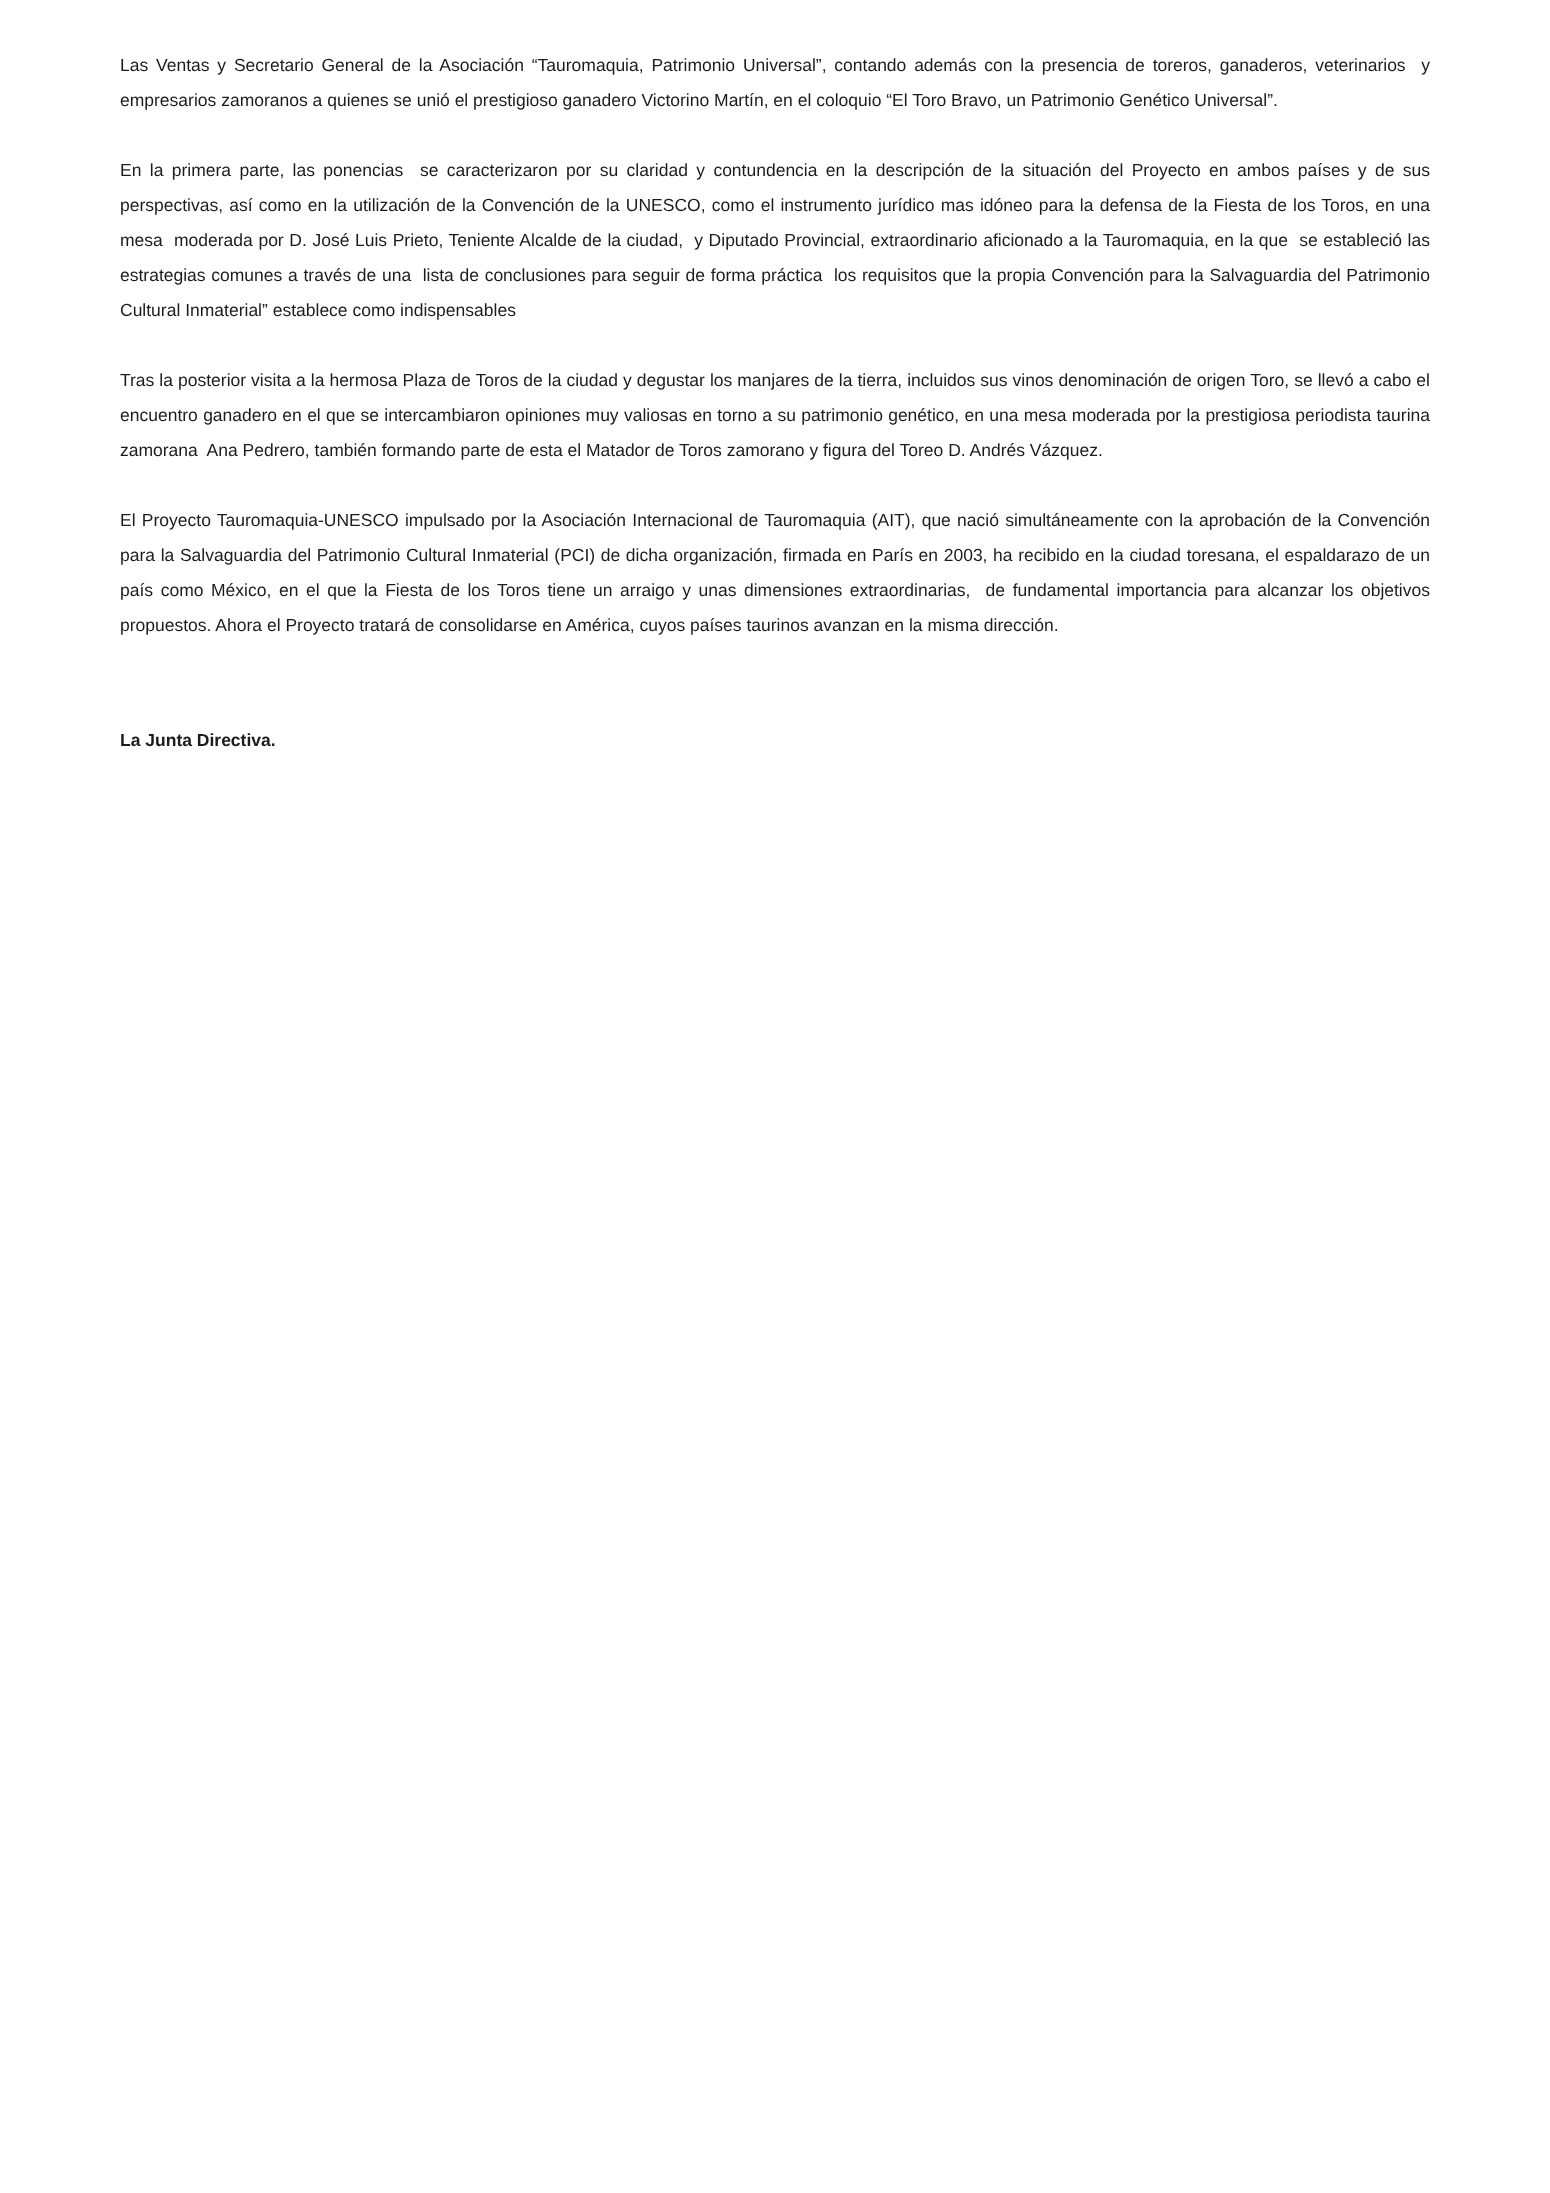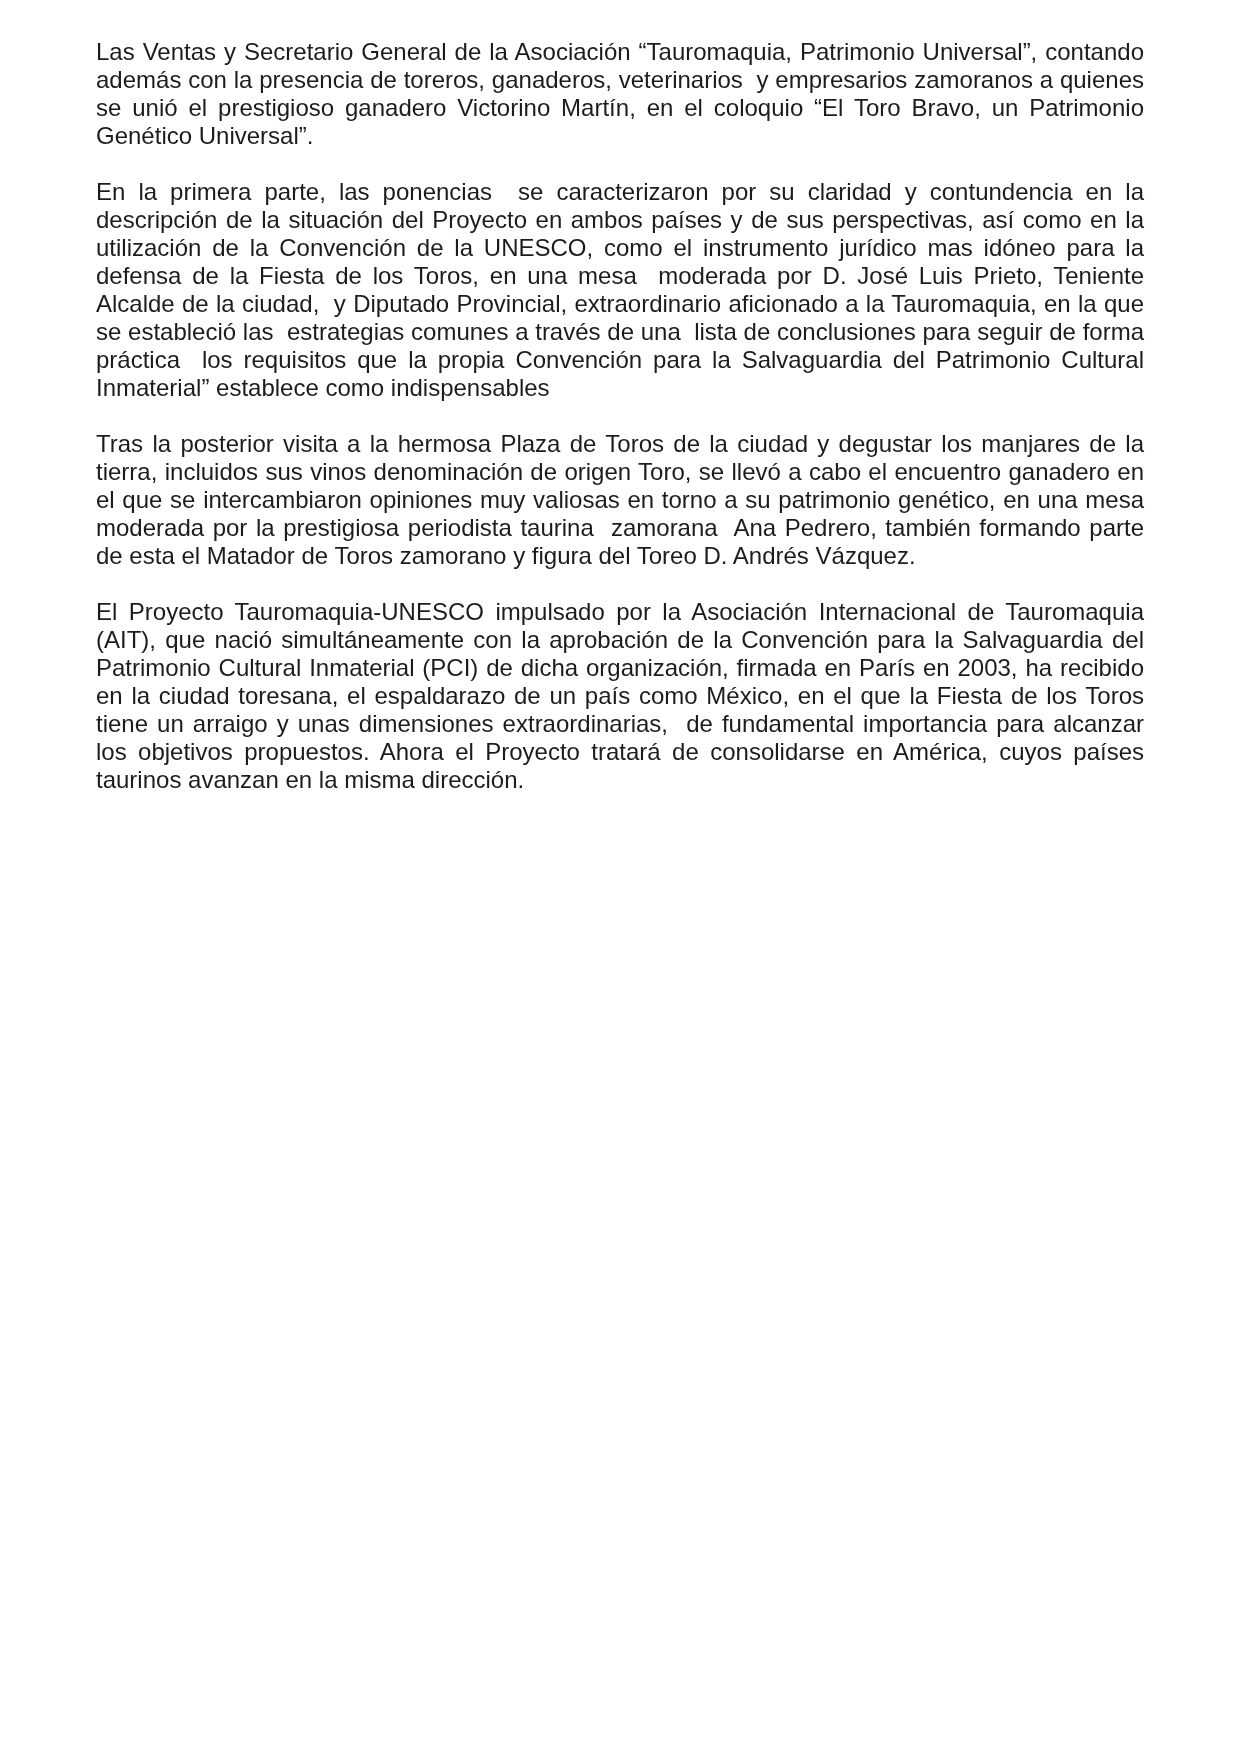--- a/index.html
+++ b/index.html
@@ -13,21 +13,21 @@
     height: 1754px;
     background: #ffffff;
     overflow: hidden;
   }
   .text-block {
     position: absolute;
     left: 96px;
     top: 38px;
     width: 1048px;
     font-family: "Liberation Sans", sans-serif;
-    font-size: 24px;
+    font-size: 14px;
     line-height: 28px;
     color: #1c1c1c;
     text-align: justify;
   }
   .para {
     margin: 0 0 28px 0;
     white-space: pre-wrap;
   }
   .signature {
     margin: 64px 0 0 0;
@@ -38,14 +38,15 @@
 </style>
 </head>
 <body>
 
 <div class="page">
   <div class="text-block">
     <p class="para">Las Ventas y Secretario General de la Asociación “Tauromaquia, Patrimonio Universal”, contando además con la presencia de toreros, ganaderos, veterinarios  y empresarios zamoranos a quienes se unió el prestigioso ganadero Victorino Martín, en el coloquio “El Toro Bravo, un Patrimonio Genético Universal”.</p>
     <p class="para">En la primera parte, las ponencias  se caracterizaron por su claridad y contundencia en la descripción de la situación del Proyecto en ambos países y de sus perspectivas, así como en la utilización de la Convención de la UNESCO, como el instrumento jurídico mas idóneo para la defensa de la Fiesta de los Toros, en una mesa  moderada por D. José Luis Prieto, Teniente Alcalde de la ciudad,  y Diputado Provincial, extraordinario aficionado a la Tauromaquia, en la que  se estableció las  estrategias comunes a través de una  lista de conclusiones para seguir de forma práctica  los requisitos que la propia Convención para la Salvaguardia del Patrimonio Cultural Inmaterial” establece como indispensables</p>
     <p class="para">Tras la posterior visita a la hermosa Plaza de Toros de la ciudad y degustar los manjares de la tierra, incluidos sus vinos denominación de origen Toro, se llevó a cabo el encuentro ganadero en el que se intercambiaron opiniones muy valiosas en torno a su patrimonio genético, en una mesa moderada por la prestigiosa periodista taurina  zamorana  Ana Pedrero, también formando parte de esta el Matador de Toros zamorano y figura del Toreo D. Andrés Vázquez.</p>
     <p class="para">El Proyecto Tauromaquia-UNESCO impulsado por la Asociación Internacional de Tauromaquia (AIT), que nació simultáneamente con la aprobación de la Convención para la Salvaguardia del Patrimonio Cultural Inmaterial (PCI) de dicha organización, firmada en París en 2003, ha recibido en la ciudad toresana, el espaldarazo de un país como México, en el que la Fiesta de los Toros tiene un arraigo y unas dimensiones extraordinarias,  de fundamental importancia para alcanzar los objetivos propuestos. Ahora el Proyecto tratará de consolidarse en América, cuyos países taurinos avanzan en la misma dirección.</p>
+    <p class="signature">La Junta Directiva.</p>
   </div>
 </div>
 
 </body></html>

